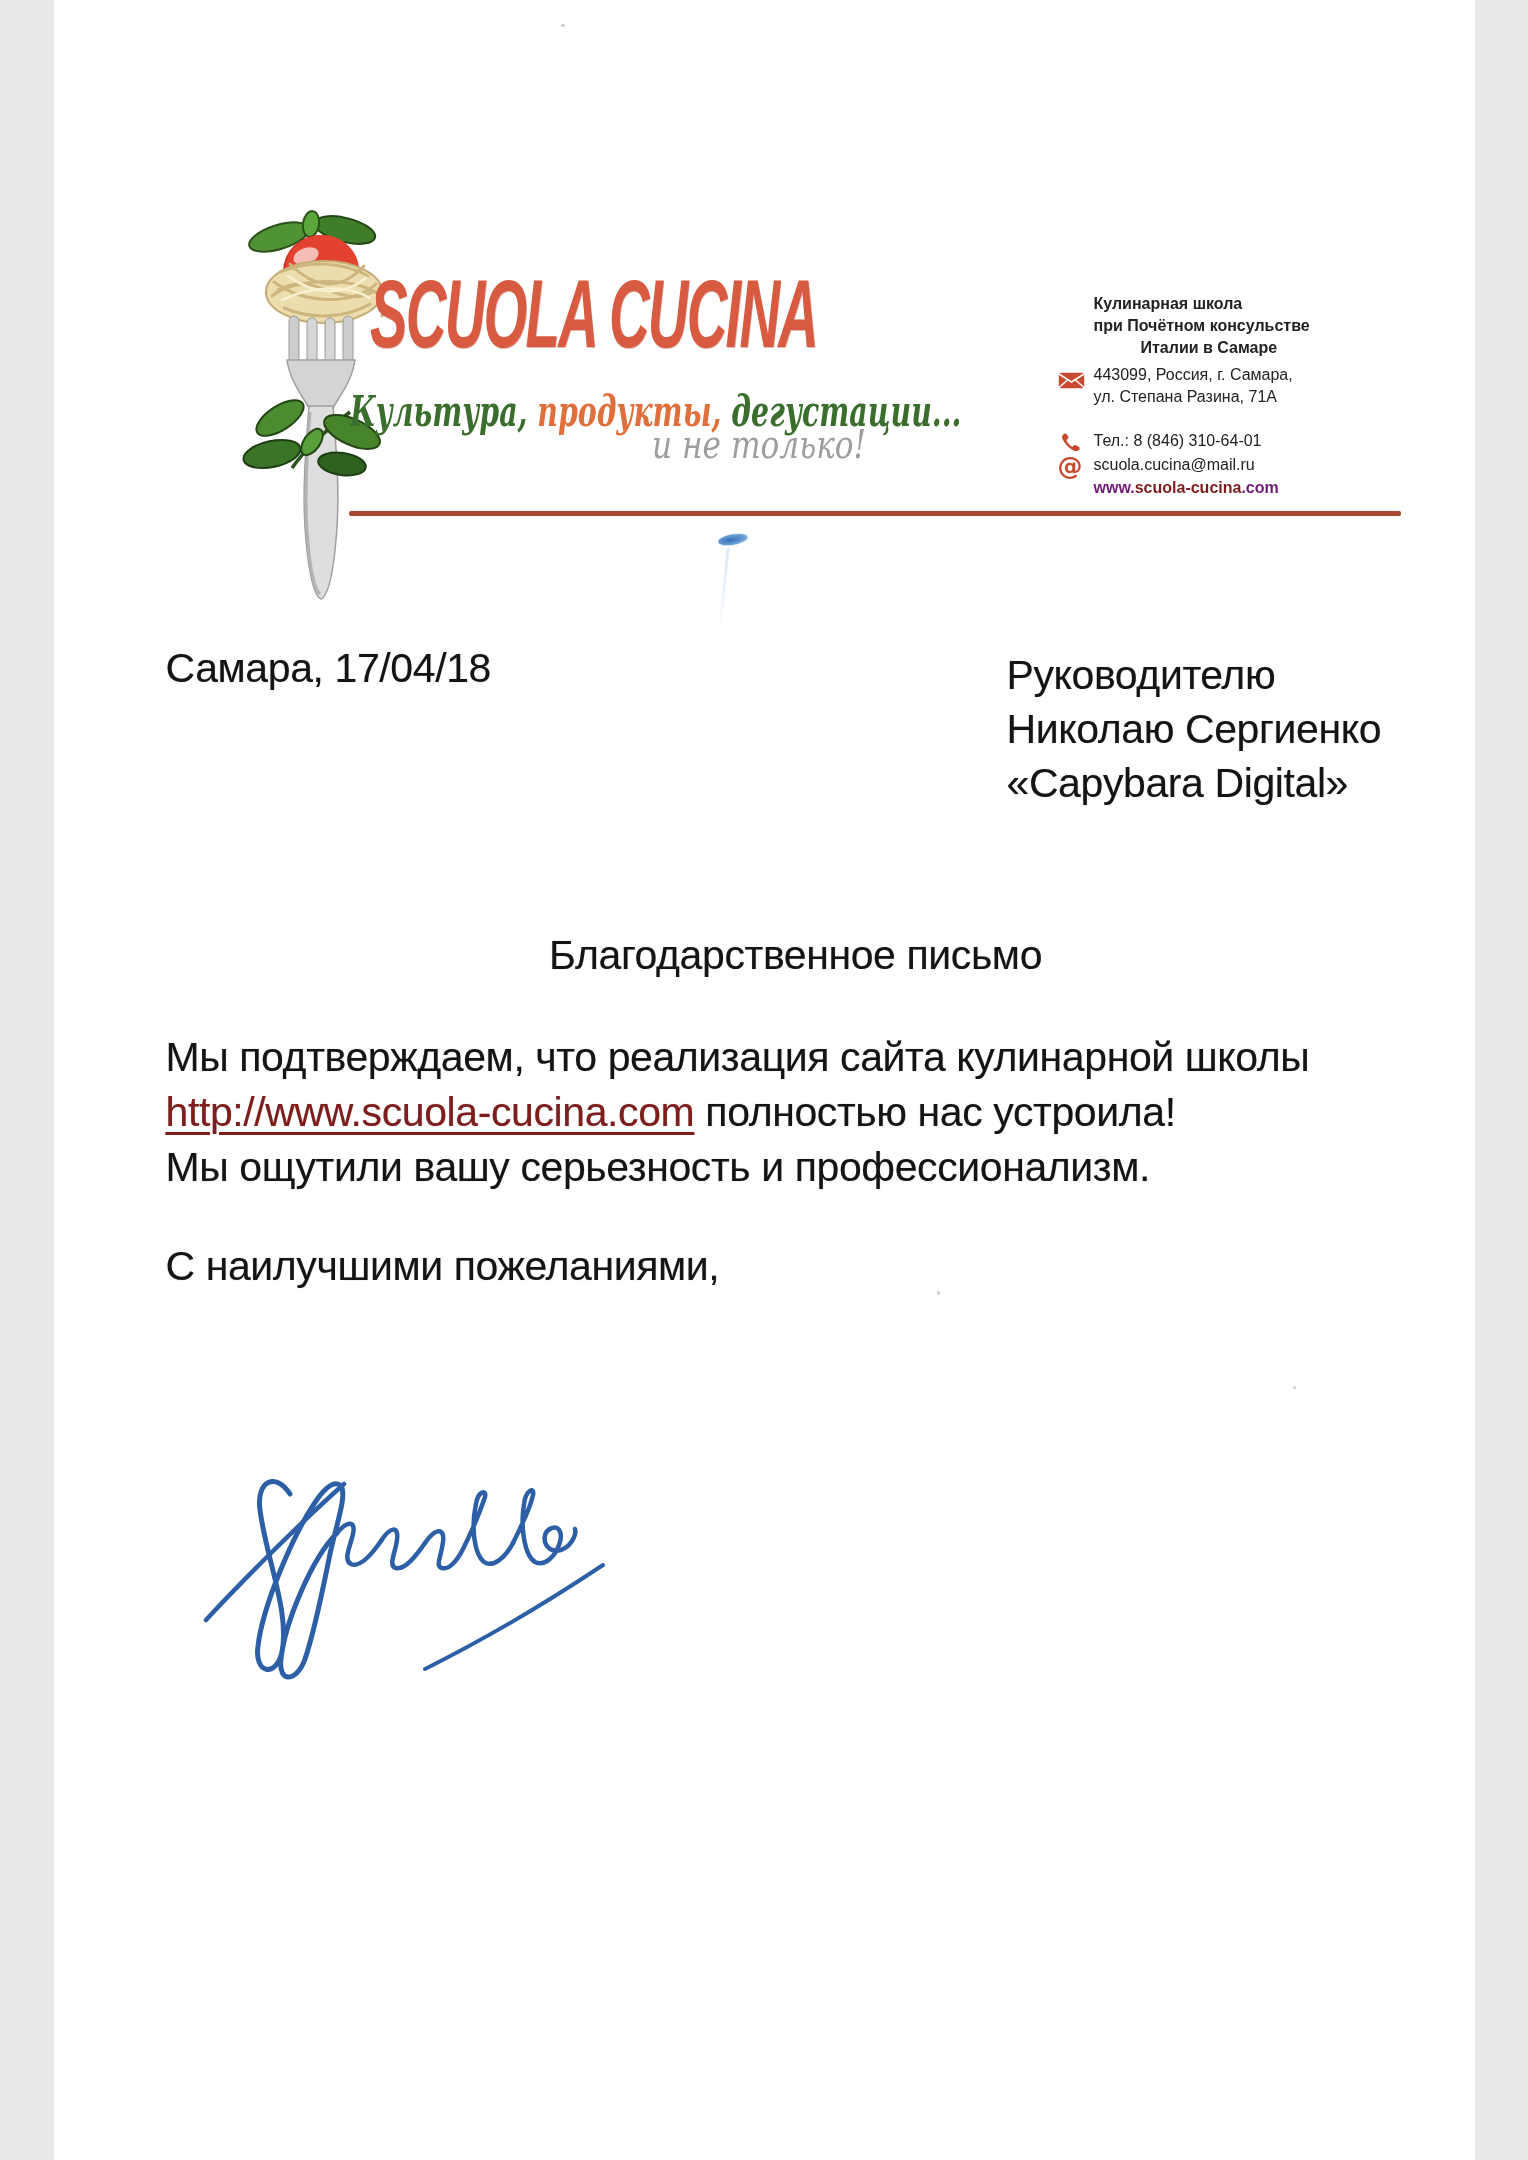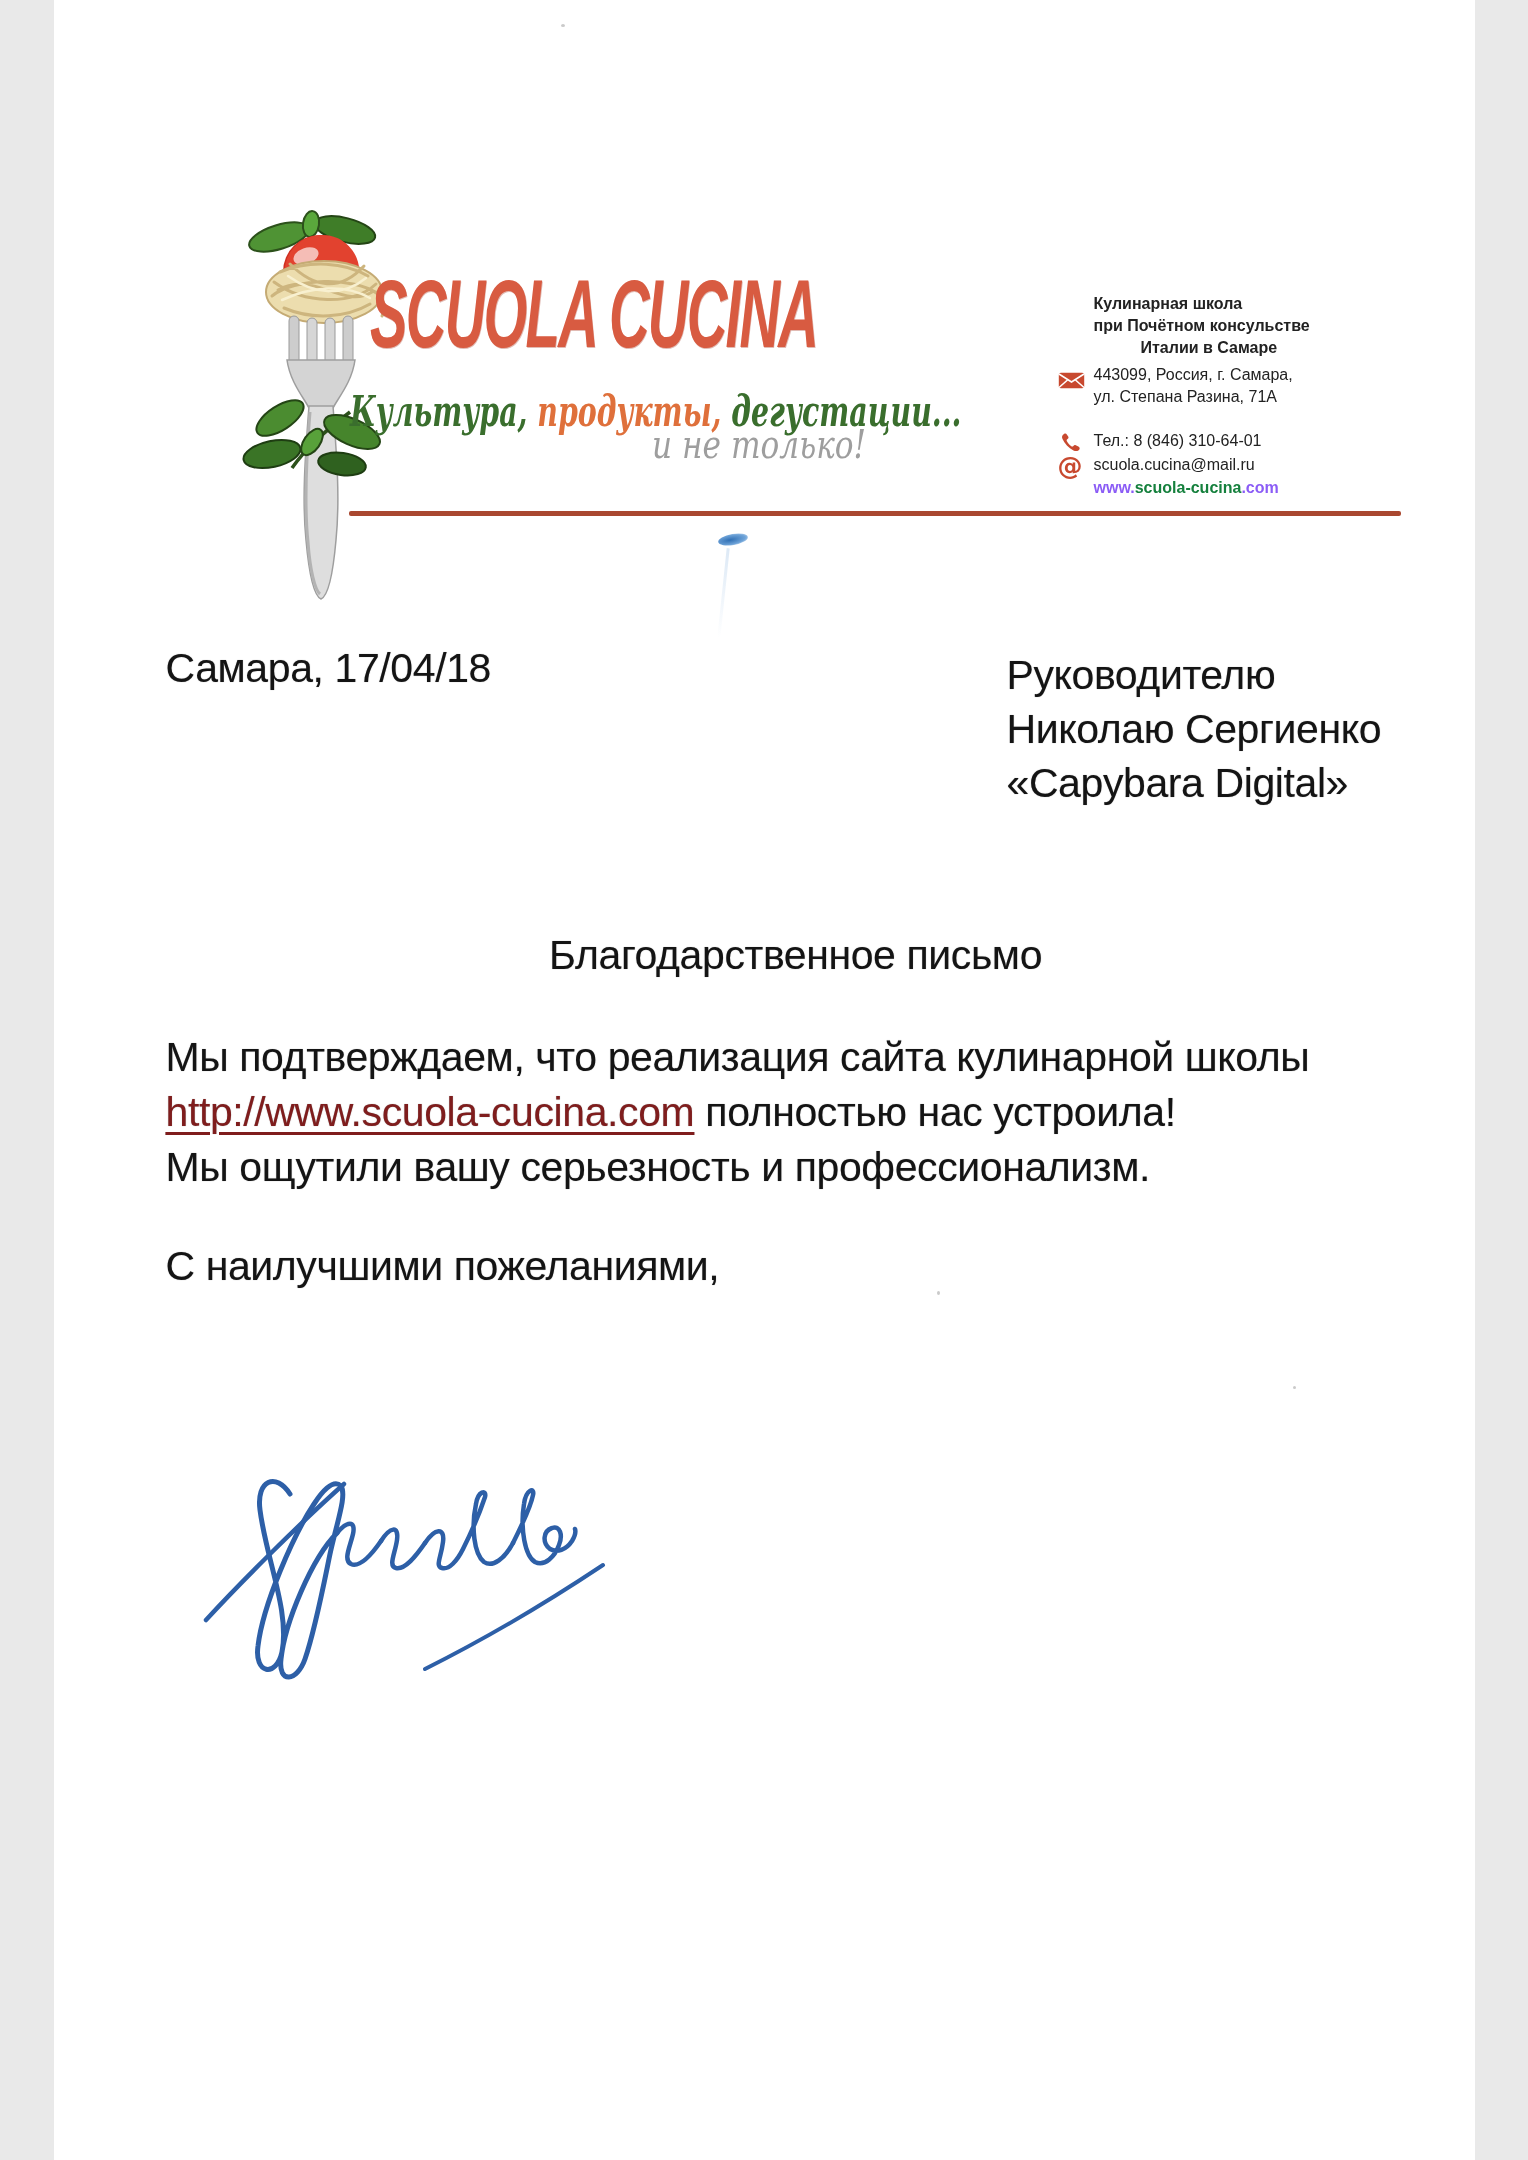--- a/index.html
+++ b/index.html
@@ -27,22 +27,22 @@
   .tagline .green{color:#3a6e2d;}
   .tagline .orange{color:#df703b;}
   .tagline-suffix{
     left:598px;top:422px;
     font-family:"DejaVu Serif",serif;font-style:italic;
     font-size:39px;color:#9e9e9e;white-space:nowrap;
     transform:scaleX(0.8);transform-origin:0 0;
   }
   .contact-row{position:absolute;white-space:nowrap;color:#222;}
   .website{font-weight:bold;}
-  .website .green{color:#8b5cf6;}
-  .website .salmon{color:#15803d;}
+  .website .green{color:#701a75;}
+  .website .salmon{color:#7f1d1d;}
   .at-glyph{
     font-weight:bold;color:#c8492f;font-size:25px;line-height:22px;
     font-family:"DejaVu Sans",sans-serif;
   }
   .divider{
     left:295px;top:511px;width:1052px;height:5px;
     background:#a94830;border-radius:2px;
   }
   
   .doc-text{

